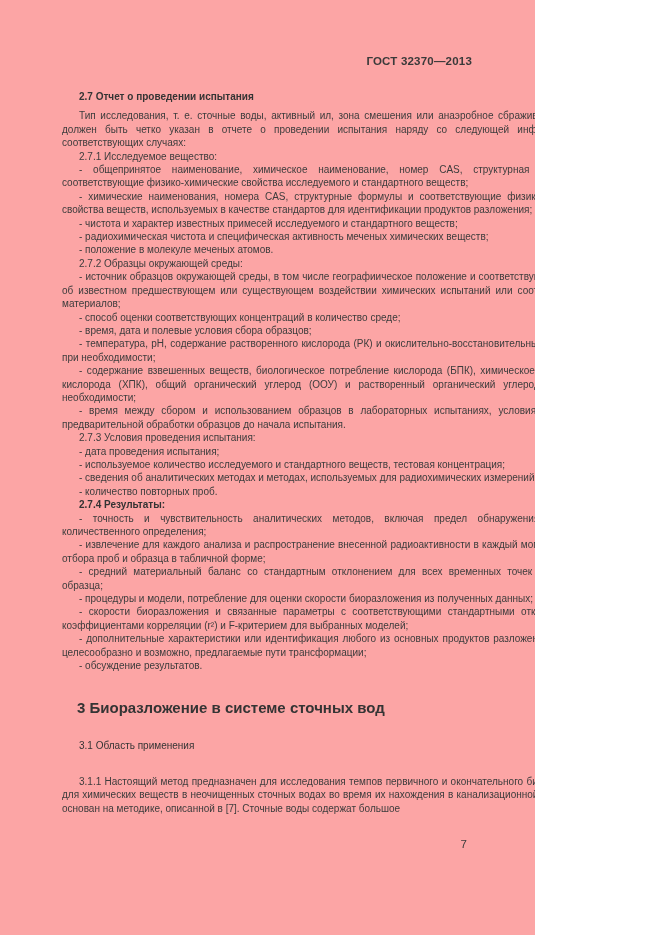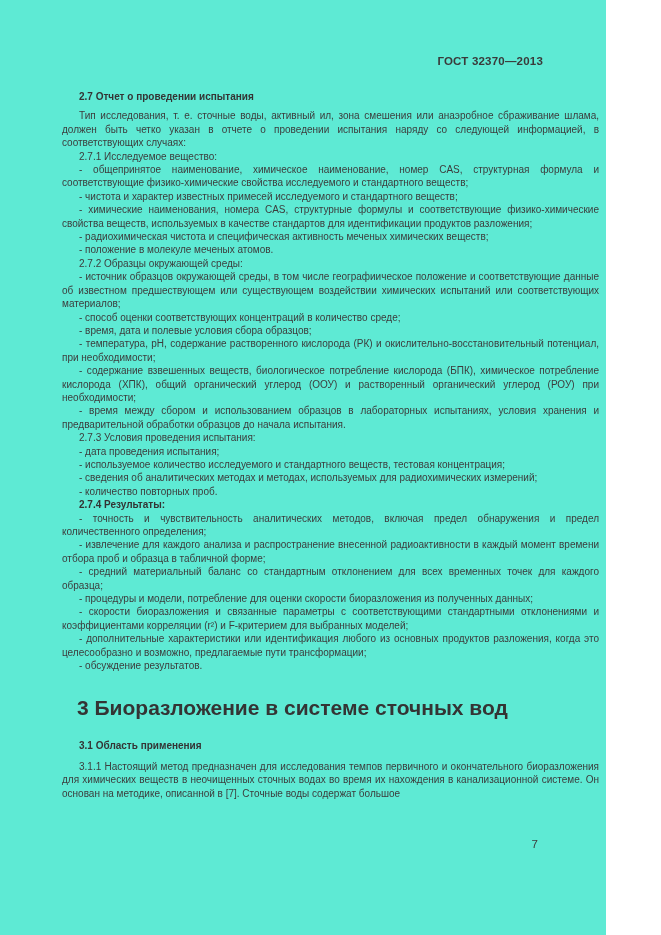--- a/index.html
+++ b/index.html
@@ -2,23 +2,23 @@
 <html><head>
 <meta charset="utf-8">
 <style>
   html, body {
     margin: 0;
     padding: 0;
     background: #ffffff;
   }
   .page {
     position: relative;
-    width: 606px;
+    width: 535px;
     height: 935px;
-    background: #5eead4;
+    background: #fca5a5;
     font-family: "Liberation Sans", "DejaVu Sans", sans-serif;
     color: #323232;
     overflow: hidden;
   }
   .doc-header {
     position: absolute;
     top: 55px;
     left: 62px;
     right: 63px;
     text-align: right;
@@ -39,33 +39,33 @@
     line-height: 13.4px;
     text-align: justify;
     text-indent: 17px;
     color: #3c3c3c;
   }
   .content p.bold-sub {
     font-weight: bold;
     color: #333333;
   }
   .content p.h-section {
-    font-size: 21px;
+    font-size: 15px;
     line-height: 18px;
     font-weight: bold;
     text-align: left;
     text-indent: 15px;
     margin-top: 27px;
     margin-bottom: 22px;
     color: #343434;
   }
   .content p.h-sub {
-    font-weight: bold;
+    font-weight: normal;
     text-align: left;
-    margin-bottom: 7px;
+    margin-bottom: 22px;
     color: #343434;
   }
   .content p.h-27 {
     font-weight: bold;
     text-align: left;
     margin-bottom: 6px;
     color: #343434;
   }
   .page-number {
     position: absolute;
@@ -79,22 +79,22 @@
 <body>
 
 <div class="page">
   <div class="doc-header">ГОСТ 32370—2013</div>
 
   <div class="content" id="doc-content">
       <p class="h-27">2.7 Отчет о проведении испытания</p>
       <p>Тип исследования, т. е. сточные воды, активный ил, зона смешения или анаэробное сбраживание шлама, должен быть четко указан в отчете о проведении испытания наряду со следующей информацией, в соответствующих случаях:</p>
       <p>2.7.1 Исследуемое вещество:</p>
       <p>- общепринятое наименование, химическое наименование, номер CAS, структурная формула и соответствующие физико-химические свойства исследуемого и стандартного веществ;</p>
+      <p>- химические наименования, номера CAS, структурные формулы и соответствующие физико-химические свойства веществ, используемых в качестве стандартов для идентификации продуктов разложения;</p>
       <p>- чистота и характер известных примесей исследуемого и стандартного веществ;</p>
-      <p>- химические наименования, номера CAS, структурные формулы и соответствующие физико-химические свойства веществ, используемых в качестве стандартов для идентификации продуктов разложения;</p>
       <p>- радиохимическая чистота и специфическая активность меченых химических веществ;</p>
       <p>- положение в молекуле меченых атомов.</p>
       <p>2.7.2 Образцы окружающей среды:</p>
       <p>- источник образцов окружающей среды, в том числе географиическое положение и соответствующие данные об известном предшествующем или существующем воздействии химических испытаний или соответствующих материалов;</p>
       <p>- способ оценки соответствующих концентраций в количество среде;</p>
       <p>- время, дата и полевые условия сбора образцов;</p>
       <p>- температура, pH, содержание растворенного кислорода (РК) и окислительно-восстановительный потенциал, при необходимости;</p>
       <p>- содержание взвешенных веществ, биологическое потребление кислорода (БПК), химическое потребление кислорода (ХПК), общий органический углерод (ООУ) и растворенный органический углерод (РОУ) при необходимости;</p>
       <p>- время между сбором и использованием образцов в лабораторных испытаниях, условия хранения и предварительной обработки образцов до начала испытания.</p>
       <p>2.7.3 Условия проведения испытания:</p>

